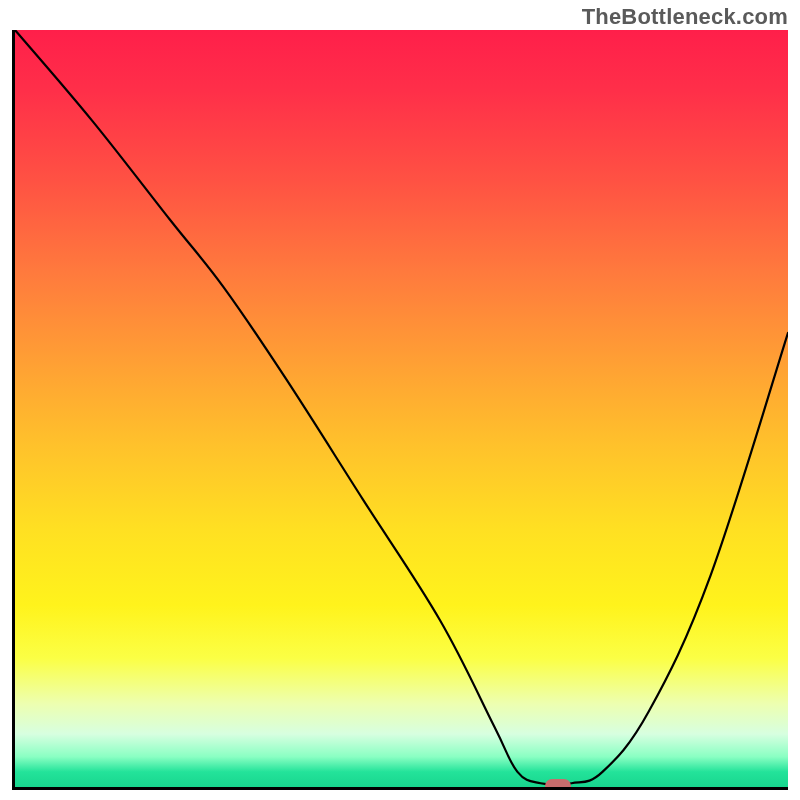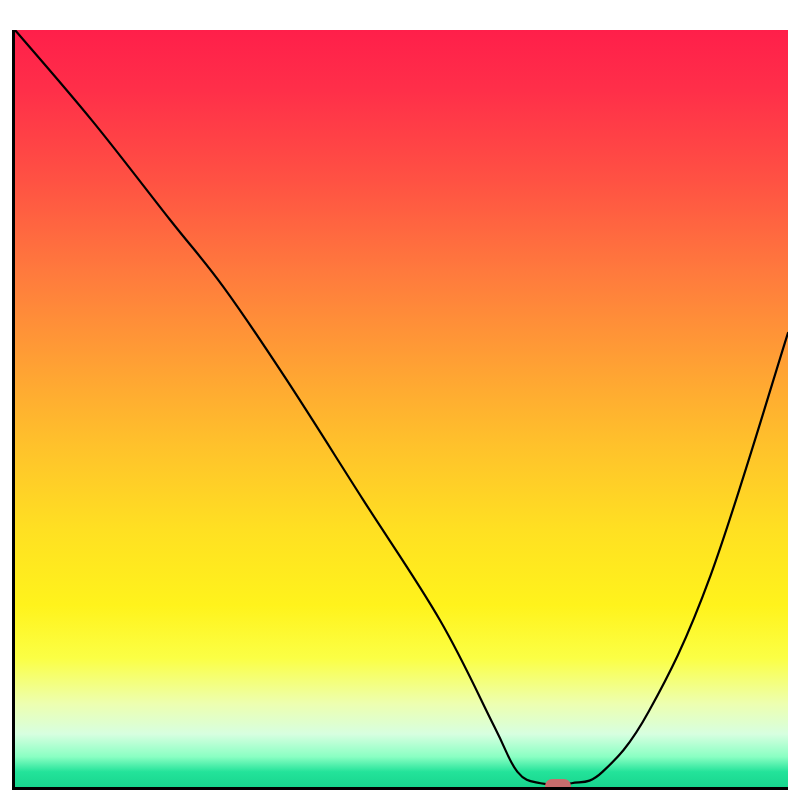--- a/index.html
+++ b/index.html
@@ -71,20 +71,21 @@
     background: #c76d6d;
     border-radius: 7px;
     transform: translate(-50%, -50%);
   }
 </style>
 </head>
 <body>
 
 <div class="frame">
 
+  <div class="watermark">TheBottleneck.com</div>
 
   <div class="plot">
     <div class="gradient"></div>
 
     <svg class="curve" viewBox="0 0 776 760" preserveAspectRatio="none">
       <path id="curve-path" fill="none" stroke="#000000" stroke-width="2.2" stroke-linecap="round" stroke-linejoin="round" d="M 0,0 C 13.968000000000002,16.416000000000007 49.664,57.00000000000005 77.60000000000001,91.20000000000005 C 105.53600000000002,125.40000000000003 131.45440000000002,159.90400000000002 155.20000000000002,190 C 178.9456,220.09599999999998 188.568,229.67199999999997 209.52,258.4 C 230.472,287.128 246.45759999999996,311.29599999999994 271.59999999999997,349.59999999999997 C 296.7424,387.904 321.264,427.424 349.2,471.2 C 377.13599999999997,514.976 403.0544,551.76 426.8,592.8 C 450.54560000000004,633.8399999999999 467.152,671.84 481.12,699.2 C 495.088,726.5600000000001 496.0192,734.54 504.40000000000003,744.8 C 512.7808,755.06 517.9024000000001,754.148 527.6800000000001,756.2 C 537.4576000000001,758.2520000000001 547.5456,758.2520000000001 558.72,756.2 C 569.8944,754.148 575.792,757.7959999999999 589.76,744.8 C 603.728,731.804 616.7647999999999,719.568 636.3199999999999,684 C 655.8752,648.432 673.2575999999999,615.6 698.4,547.2 C 723.5424,478.80000000000007 762.032,347.776 776,304"></path>
     </svg>
 
     <div id="marker" class="marker" style="left: 543.2px; top: 756.2px; background: rgb(199, 109, 109);"></div>
   </div>

